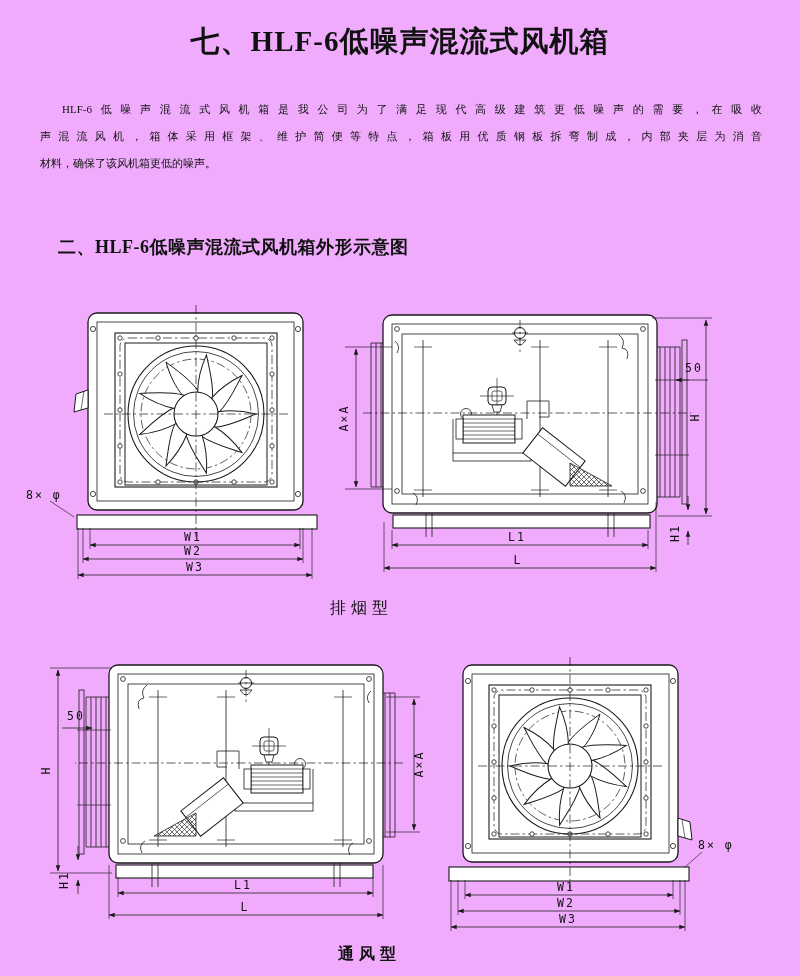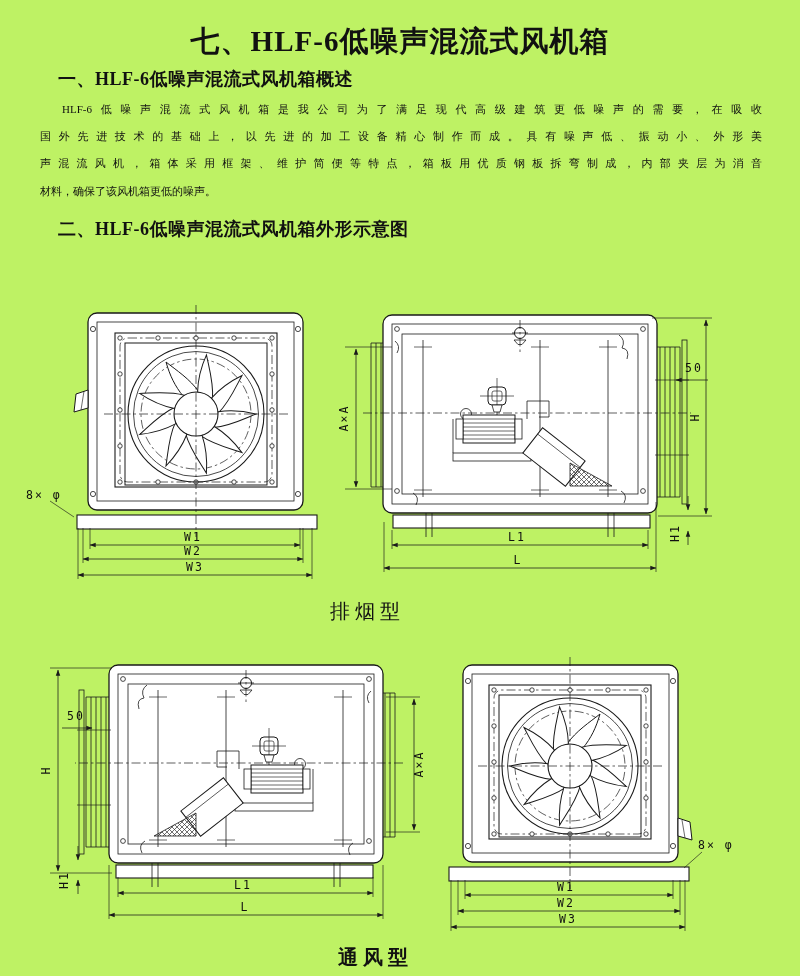--- a/index.html
+++ b/index.html
@@ -1,52 +1,50 @@
 <!DOCTYPE html>
 <html><head>
 <meta charset="utf-8">
 <style>
   html,body{margin:0;padding:0;background:#e8e8e8;}
   .doc{
-    position:relative;width:800px;height:976px;background:#bef264;
+    position:relative;width:800px;height:976px;background:#f0abfc;
     font-family:"Liberation Serif","DejaVu Serif",serif;color:#111;overflow:hidden;
     margin:0 auto;
   }
   .abs{position:absolute;}
   .title{left:0;right:0;top:22px;text-align:center;font-size:29px;font-weight:bold;letter-spacing:1px;}
   .hding{font-size:18px;font-weight:bold;letter-spacing:0.5px;}
   .h1a{left:58px;top:67px;}
-  .h1b{left:58px;top:217px;}
+  .h1b{left:58px;top:235px;}
   .para{left:40px;top:96px;width:722px;font-size:11px;line-height:27.2px;}
   .pline{text-align:justify;text-align-last:justify;white-space:normal;}
   .pline.first{text-indent:2em;}
   .pline.last{text-align:left;text-align-last:left;}
-  .caption{font-size:20px;letter-spacing:5px;}
+  .caption{font-size:16px;letter-spacing:5px;}
   .cap-exhaust{left:330px;top:598px;}
   .cap-vent{left:338px;top:944px;font-weight:bold;}
   svg.overlay{position:absolute;left:0;top:0;width:800px;height:976px;}
   .ln{stroke:#1a1a1a;fill:none;}
   .w13{stroke-width:1.3px;} .w11{stroke-width:1.1px;} .w1{stroke-width:1px;}
   .w08{stroke-width:0.8px;} .w06{stroke-width:0.65px;}
   .wf{fill:#ffffff;stroke:#1a1a1a;}
   .cl{stroke:#1a1a1a;fill:none;stroke-width:0.7px;stroke-dasharray:9 3 2.5 3;}
   .dml{stroke:#1a1a1a;stroke-width:0.75px;fill:none;}
   .dimtxt{font-family:"DejaVu Sans Mono","Liberation Mono",monospace;font-size:11.5px;fill:#111;letter-spacing:2px;}
 </style>
 </head>
 <body>
 
 <div class="doc">
 
   <div class="abs title">七、HLF-6低噪声混流式风机箱</div>
-  <div class="abs hding h1a">一、HLF-6低噪声混流式风机箱概述</div>
 
   <div class="abs para">
     <div class="pline first">HLF-6低噪声混流式风机箱是我公司为了满足现代高级建筑更低噪声的需要，在吸收</div>
-    <div class="pline">国外先进技术的基础上，以先进的加工设备精心制作而成。具有噪声低、振动小、外形美</div>
     <div class="pline">声混流风机，箱体采用框架、维护简便等特点，箱板用优质钢板拆弯制成，内部夹层为消音</div>
     <div class="pline last">材料，确保了该风机箱更低的噪声。</div>
   </div>
 
   <div class="abs hding h1b">二、HLF-6低噪声混流式风机箱外形示意图</div>
 
   <div class="abs caption cap-exhaust">排烟型</div>
   <div class="abs caption cap-vent">通风型</div>
 
   <svg class="overlay" viewBox="0 0 800 976">

